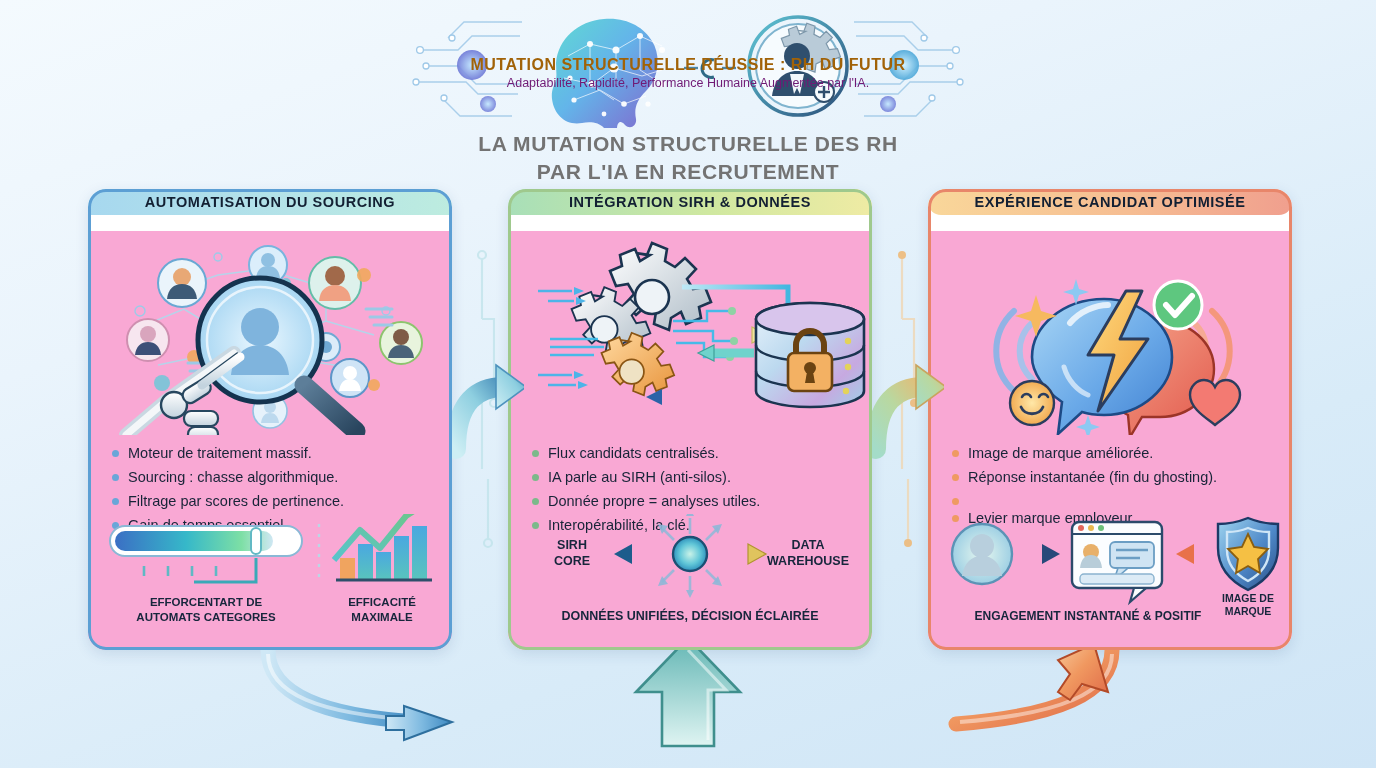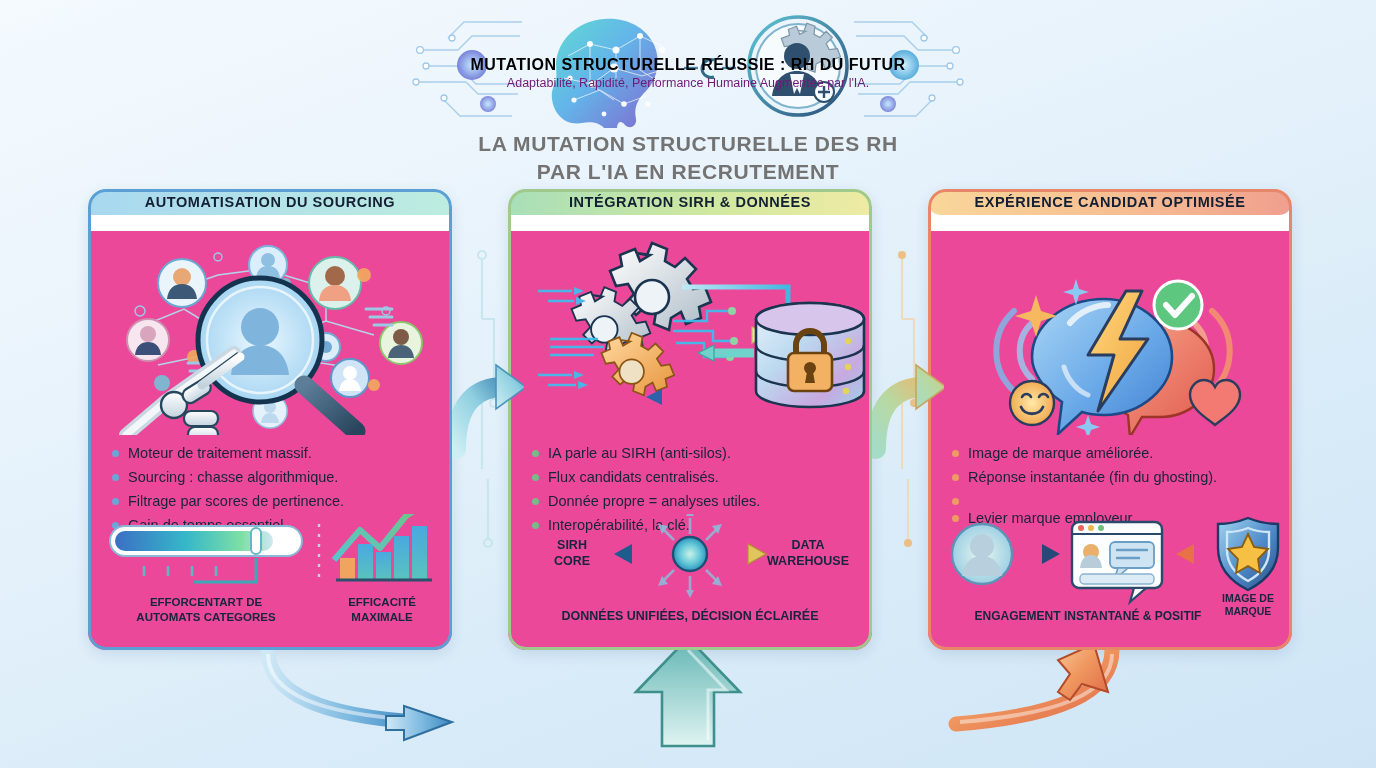--- a/index.html
+++ b/index.html
@@ -39,21 +39,21 @@
     position:absolute;left:0;right:0;top:0;height:26px;
     display:flex;align-items:center;justify-content:center;
   }
   .p1 .panel-head{background:linear-gradient(90deg,#a7d8ef 0%,#b4e3e8 55%,#bdecdf 100%);}
   .p2 .panel-head{background:linear-gradient(90deg,#a8dfb8 0%,#cfe8a0 55%,#efeba4 100%);}
   .p3 .panel-head{background:linear-gradient(90deg,#f9d79a 0%,#f6bd92 55%,#f09f8e 100%);border-radius:17px;}
   .panel-head span{
     font-size:14.5px;font-weight:bold;letter-spacing:.55px;color:#132033;white-space:nowrap;
   }
 
-  .panel-body{position:absolute;left:0;right:0;top:42px;bottom:0;background:#ec4899;}
+  .panel-body{position:absolute;left:0;right:0;top:42px;bottom:0;background:#f9a8d4;}
 
   .art{position:absolute;left:0;right:0;top:4px;height:200px;}
 
   .bullets{position:absolute;left:24px;right:14px;top:212px;}
   .bullet{display:flex;align-items:flex-start;margin-bottom:3px;}
   .dot{width:7px;height:7px;border-radius:50%;margin-top:7px;margin-right:9px;flex:0 0 auto;}
   .p1 .dot{background:#6aa6d8;}
   .p2 .dot{background:#7cb98a;}
   .p3 .dot{background:#ef9a62;}
   .btxt{font-size:14.5px;color:#182438;line-height:21px;white-space:nowrap;}
@@ -61,21 +61,21 @@
   .footer-art{position:absolute;left:0;right:0;bottom:8px;height:128px;}
 
   
   .conn{position:absolute;top:189px;width:72px;height:461px;}
   .c1{left:452px;}
   .c2{left:872px;}
 
   
   .bottom{position:absolute;left:0;right:0;top:650px;height:118px;}
   .bottom-text{position:absolute;left:50%;transform:translateX(-50%);top:56px;width:760px;text-align:center;}
-  .bt-main{font-size:16px;font-weight:bold;letter-spacing:.5px;color:#000000;white-space:nowrap;}
+  .bt-main{font-size:16px;font-weight:bold;letter-spacing:.5px;color:#a16207;white-space:nowrap;}
   .bt-sub{font-size:12.5px;color:#701a75;margin-top:2px;white-space:nowrap;}
 </style>
 </head>
 <body>
 
 <div class="stage">
 
   <div class="hero">
     <svg class="hero-art" viewBox="0 0 560 120">
       <defs>
@@ -449,25 +449,25 @@
           <path d="M288 120v-10a14 14 0 0 1 28 0v10" fill="none" stroke="#6b4311" stroke-width="6"></path>
           <rect x="280" y="118" width="44" height="38" rx="6" fill="#f3b163" stroke="#6b4311" stroke-width="2.6"></rect>
           <circle cx="302" cy="133" r="6" fill="#6b4311"></circle>
           <path d="M299 137h6l2 11h-10z" fill="#6b4311"></path>
         </g>
       </svg>
 
       <div class="bullets">
         <div class="bullet">
             <span class="dot"></span>
+            <span class="btxt">Flux candidats centralisés.</span>
+          </div>
+        <div class="bullet">
+            <span class="dot"></span>
             <span class="btxt">IA parle au SIRH (anti-silos).</span>
-          </div>
-        <div class="bullet">
-            <span class="dot"></span>
-            <span class="btxt">Flux candidats centralisés.</span>
           </div>
         <div class="bullet">
             <span class="dot"></span>
             <span class="btxt">Donnée propre = analyses utiles.</span>
           </div>
         <div class="bullet">
             <span class="dot"></span>
             <span class="btxt">Interopérabilité, la clé.</span>
           </div>
       </div>

